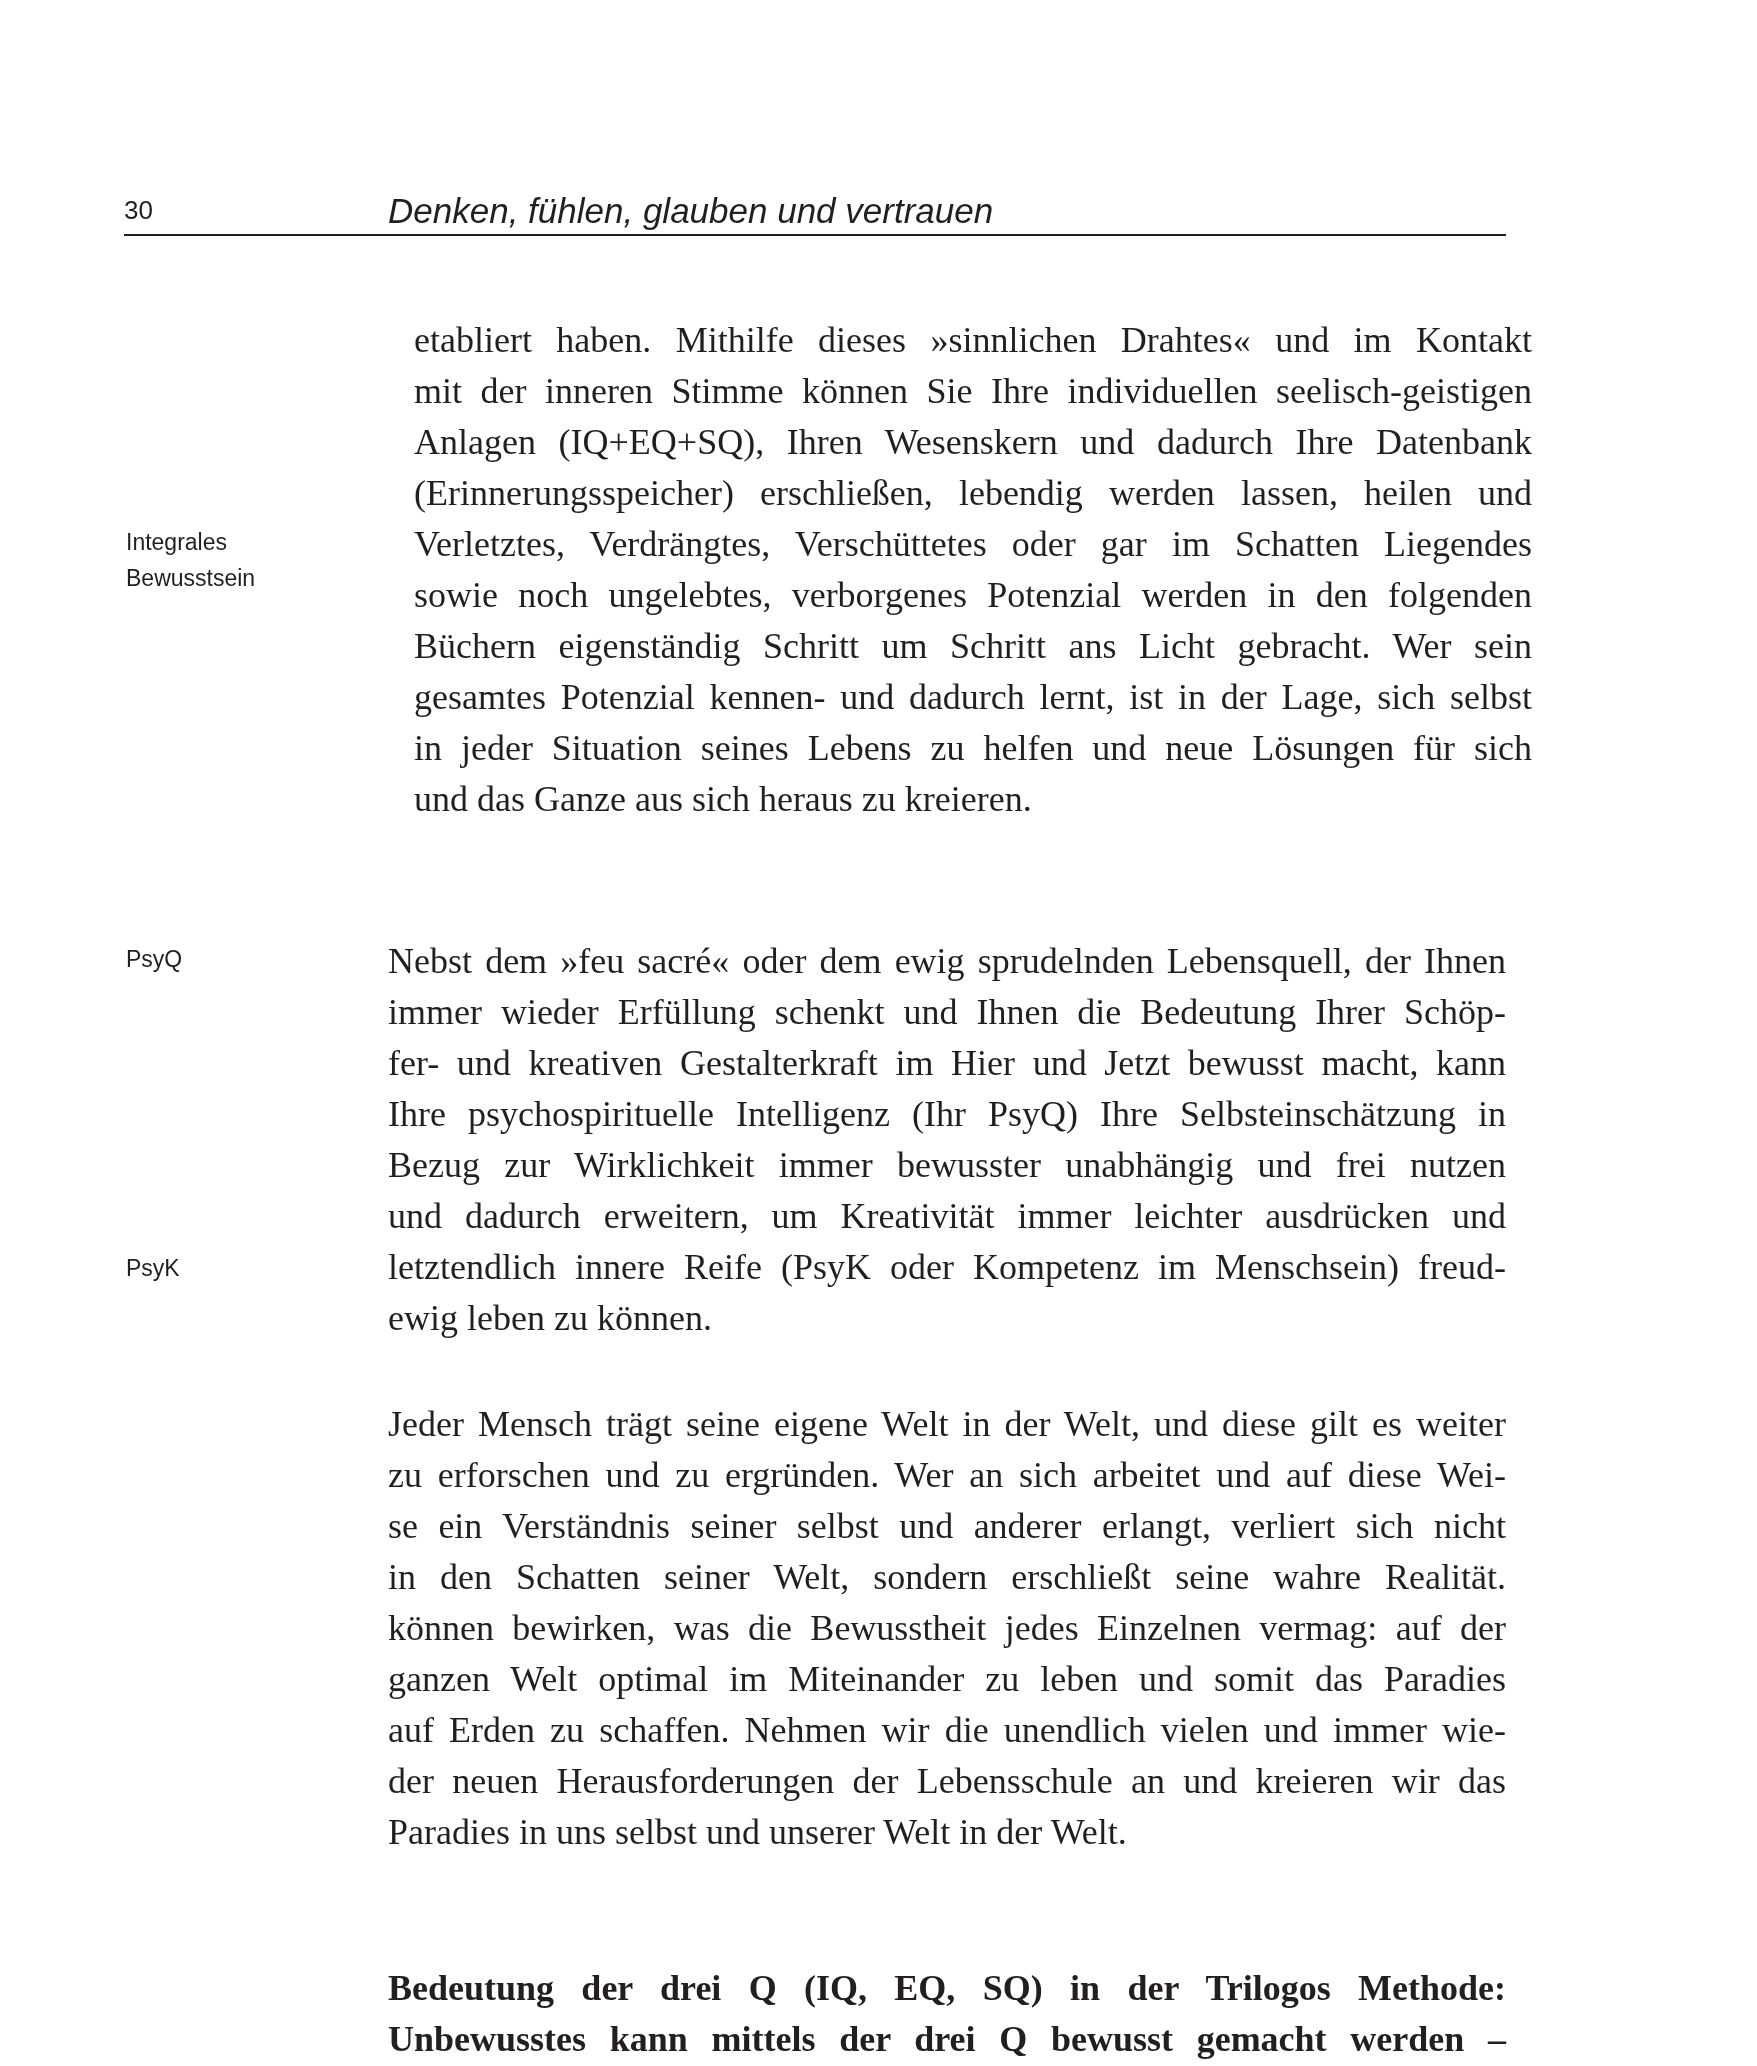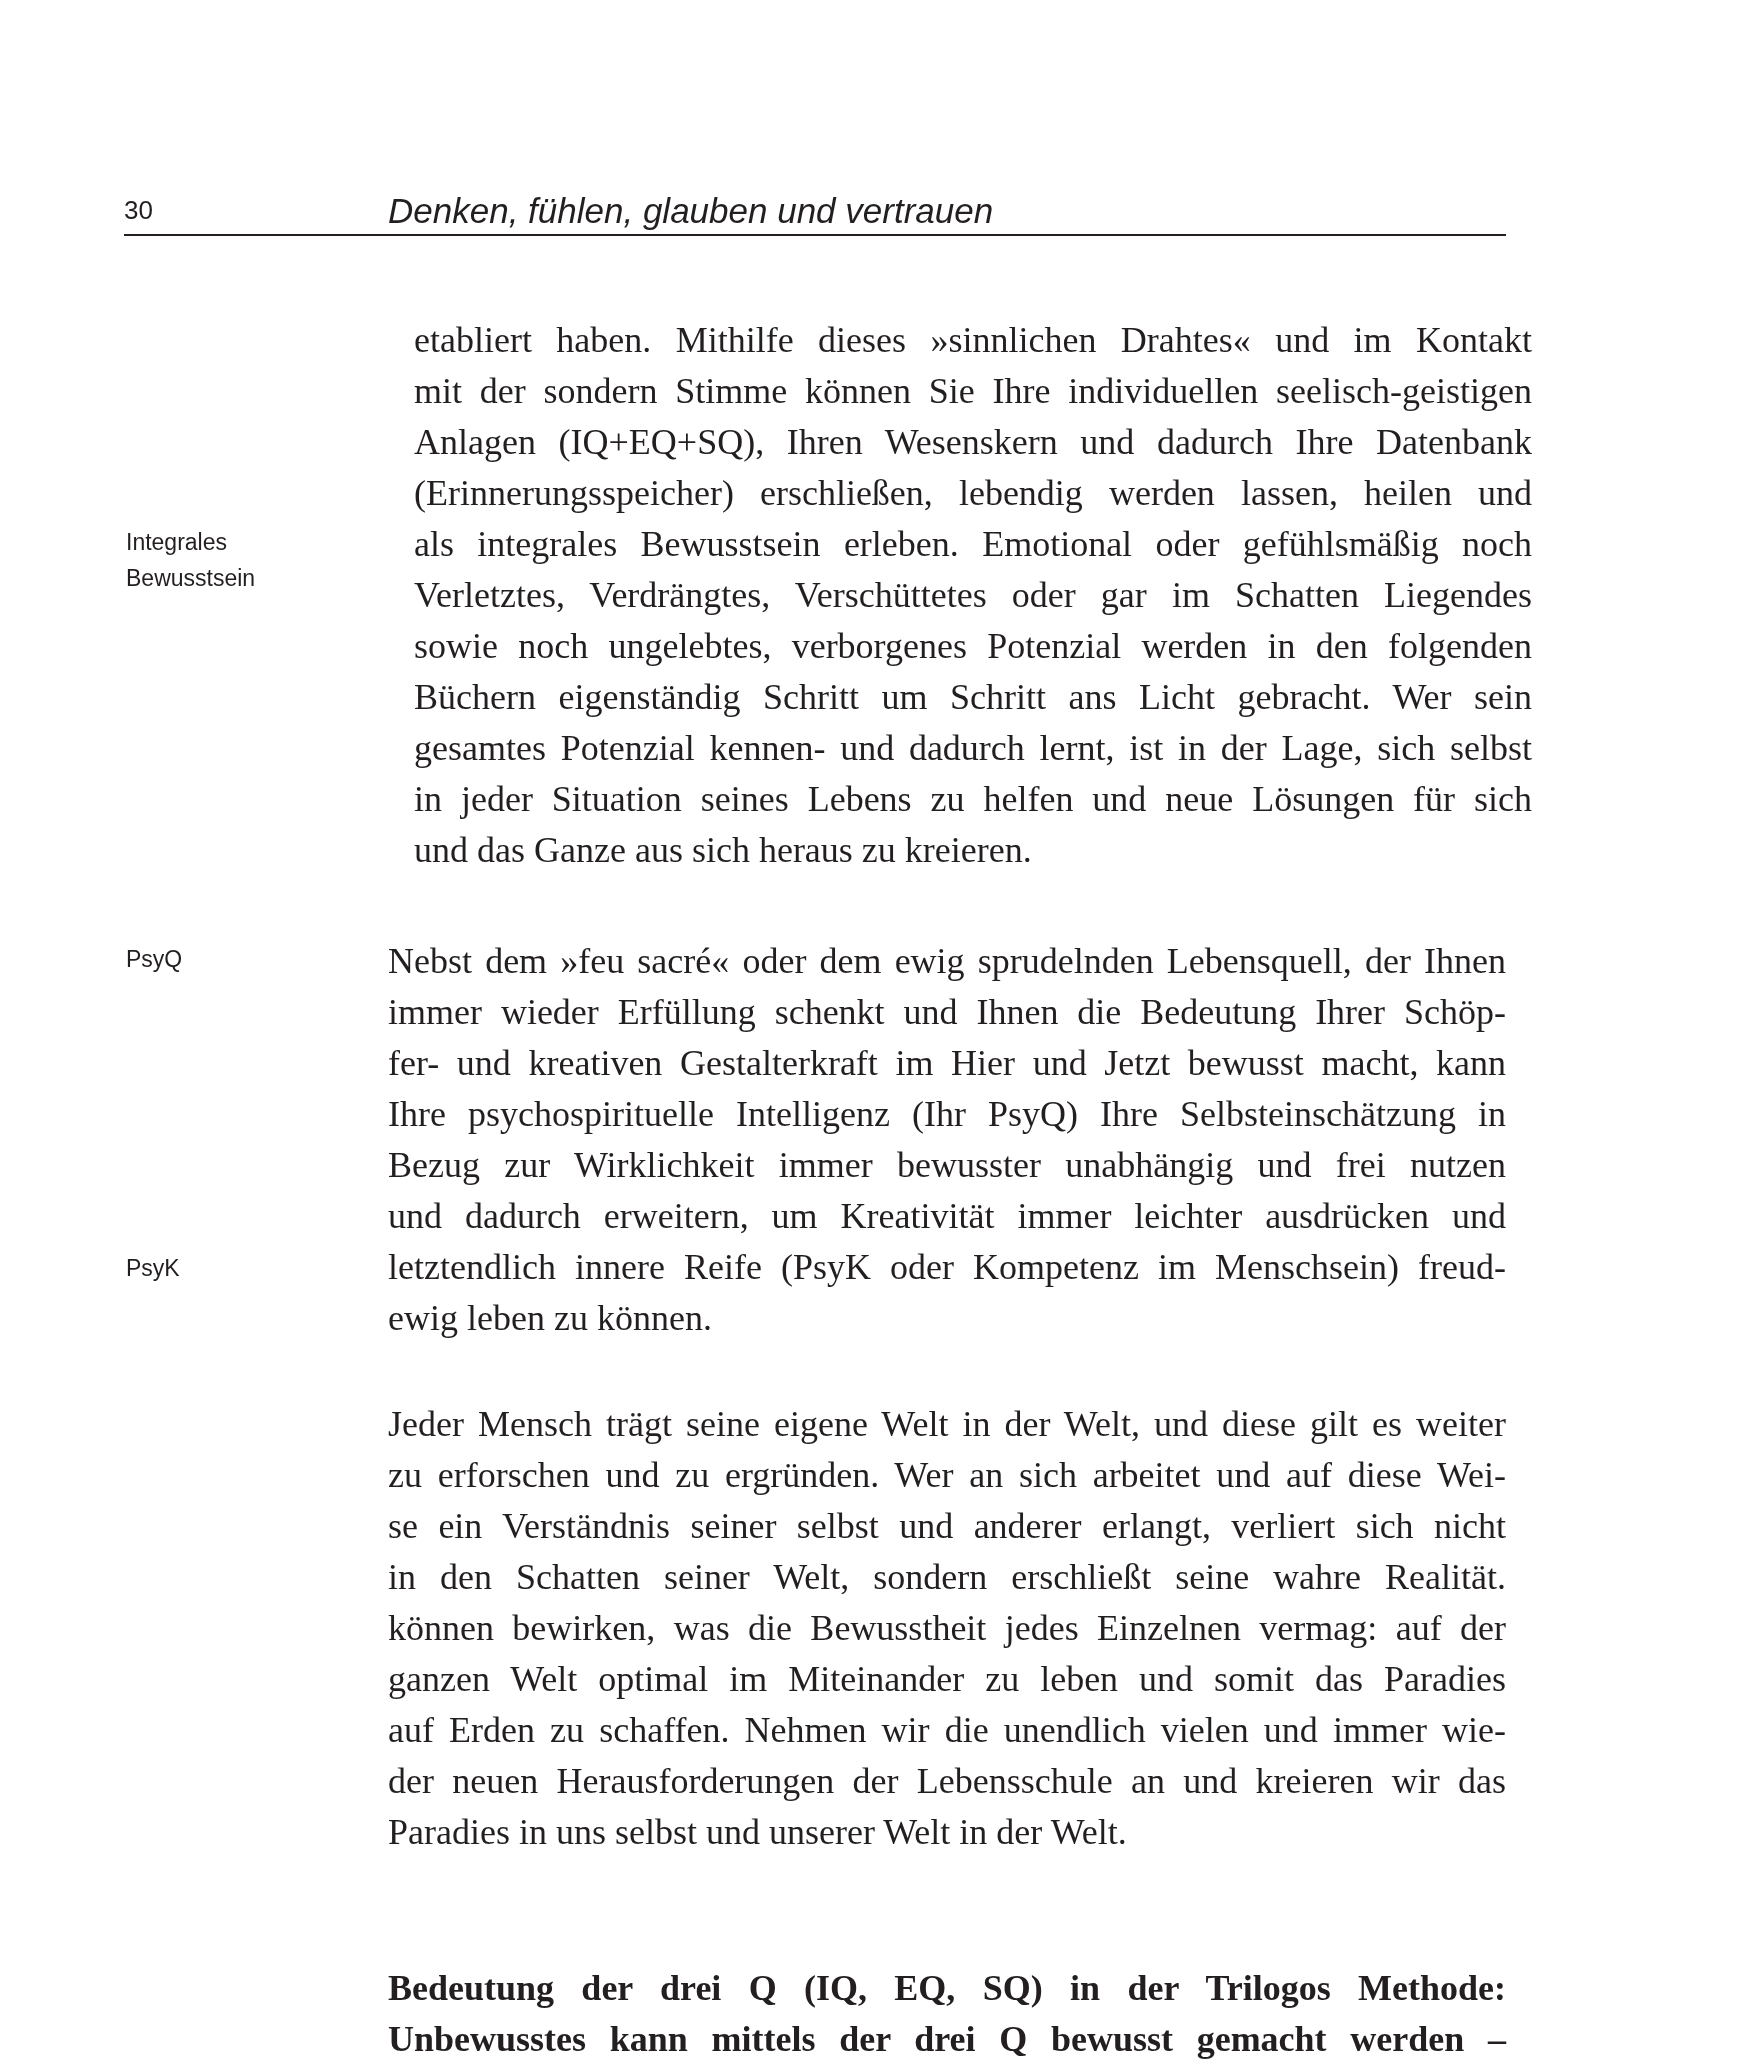--- a/index.html
+++ b/index.html
@@ -26,24 +26,23 @@
 </div>
 <div class="margin-note" style="top:941px;">
   <div>PsyQ</div>
 </div>
 <div class="margin-note" style="top:1250px;">
   <div>PsyK</div>
 </div>
 
 <div class="body-text" style="top:315px;margin-left:26px;">
     <span class="line">etabliert haben. Mithilfe dieses »sinnlichen Drahtes« und im Kontakt</span>
-    <span class="line">mit der sondern Stimme können Sie Ihre individuellen seelisch-geistigen</span>
+    <span class="line">mit der inneren Stimme können Sie Ihre individuellen seelisch-geistigen</span>
     <span class="line">Anlagen (IQ+EQ+SQ), Ihren Wesenskern und dadurch Ihre Datenbank</span>
     <span class="line">(Erinnerungsspeicher) erschließen, lebendig werden lassen, heilen und</span>
-    <span class="line">als integrales Bewusstsein erleben. Emotional oder gefühlsmäßig noch</span>
     <span class="line">Verletztes, Verdrängtes, Verschüttetes oder gar im Schatten Liegendes</span>
     <span class="line">sowie noch ungelebtes, verborgenes Potenzial werden in den folgenden</span>
     <span class="line">Büchern eigenständig Schritt um Schritt ans Licht gebracht. Wer sein</span>
     <span class="line">gesamtes Potenzial kennen- und dadurch lernt, ist in der Lage, sich selbst</span>
     <span class="line">in jeder Situation seines Lebens zu helfen und neue Lösungen für sich</span>
     <span class="line last">und das Ganze aus sich heraus zu kreieren.</span>
   </div>
 <div class="body-text" style="top:936px;">
     <span class="line">Nebst dem »feu sacré« oder dem ewig sprudelnden Lebensquell, der Ihnen</span>
     <span class="line">immer wieder Erfüllung schenkt und Ihnen die Bedeutung Ihrer Schöp-</span>

